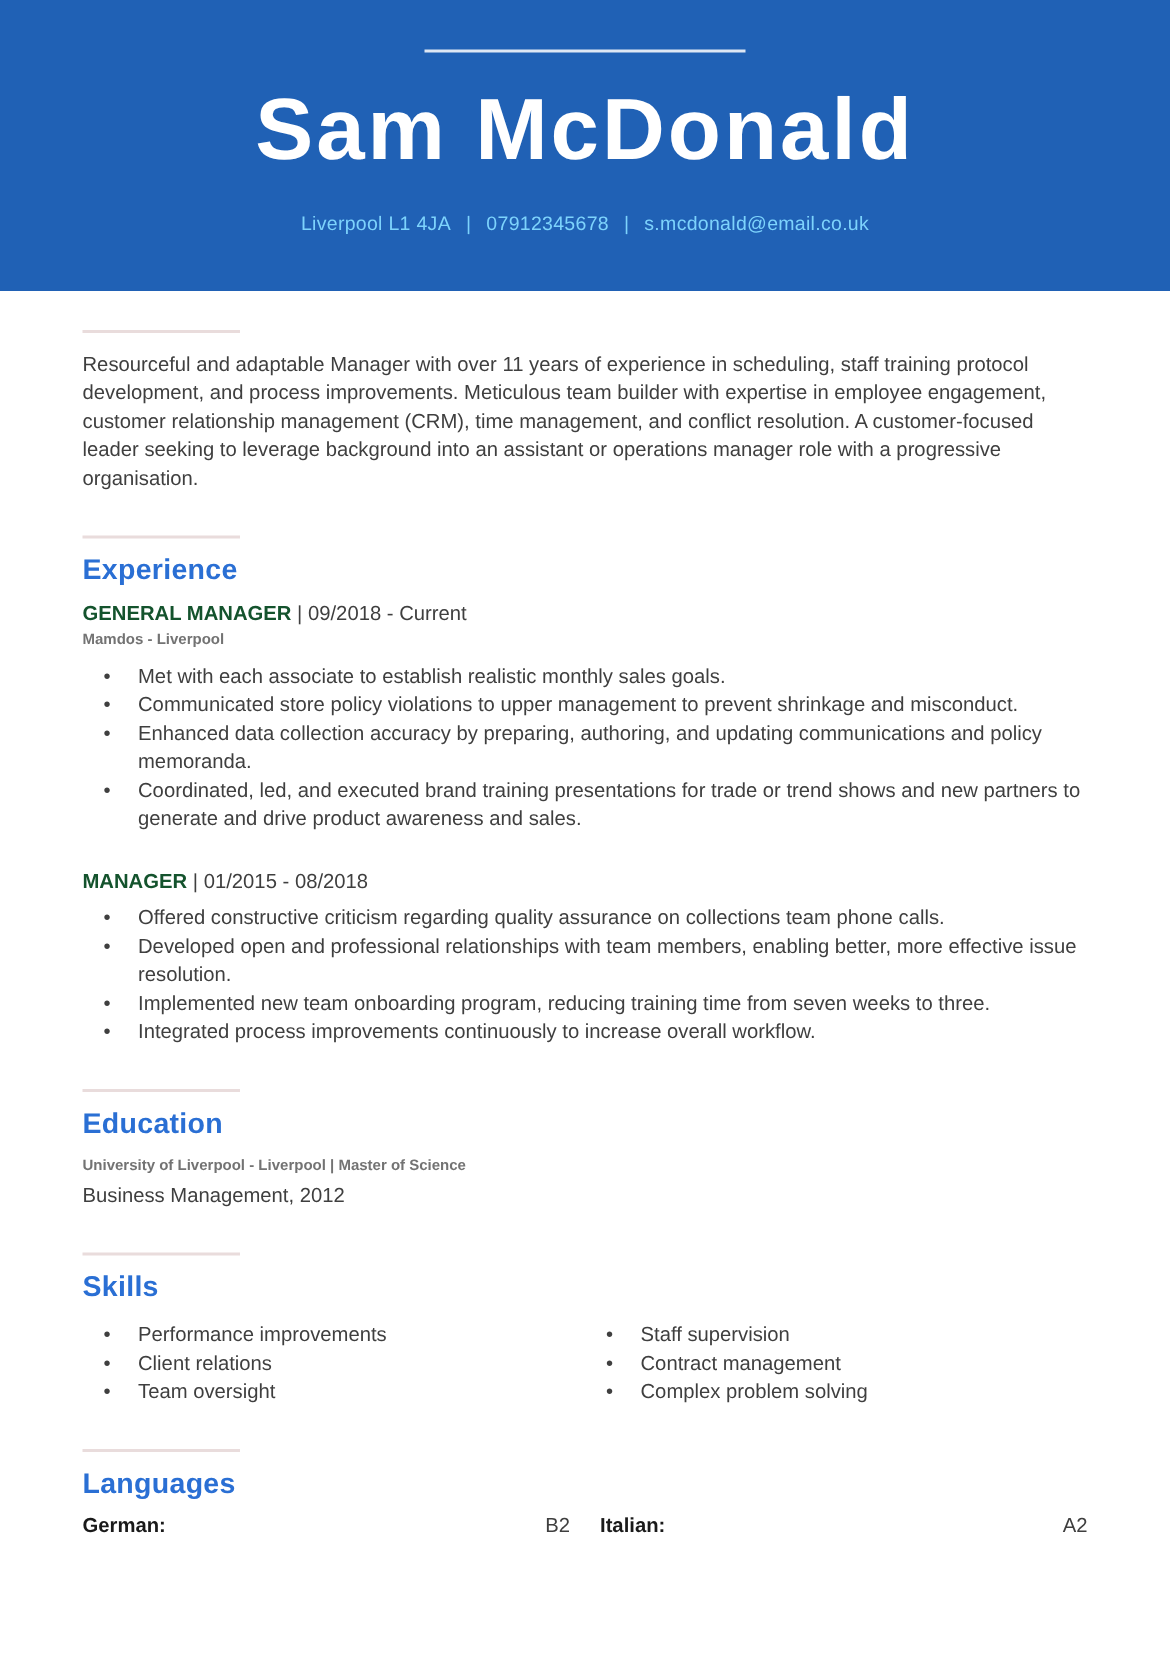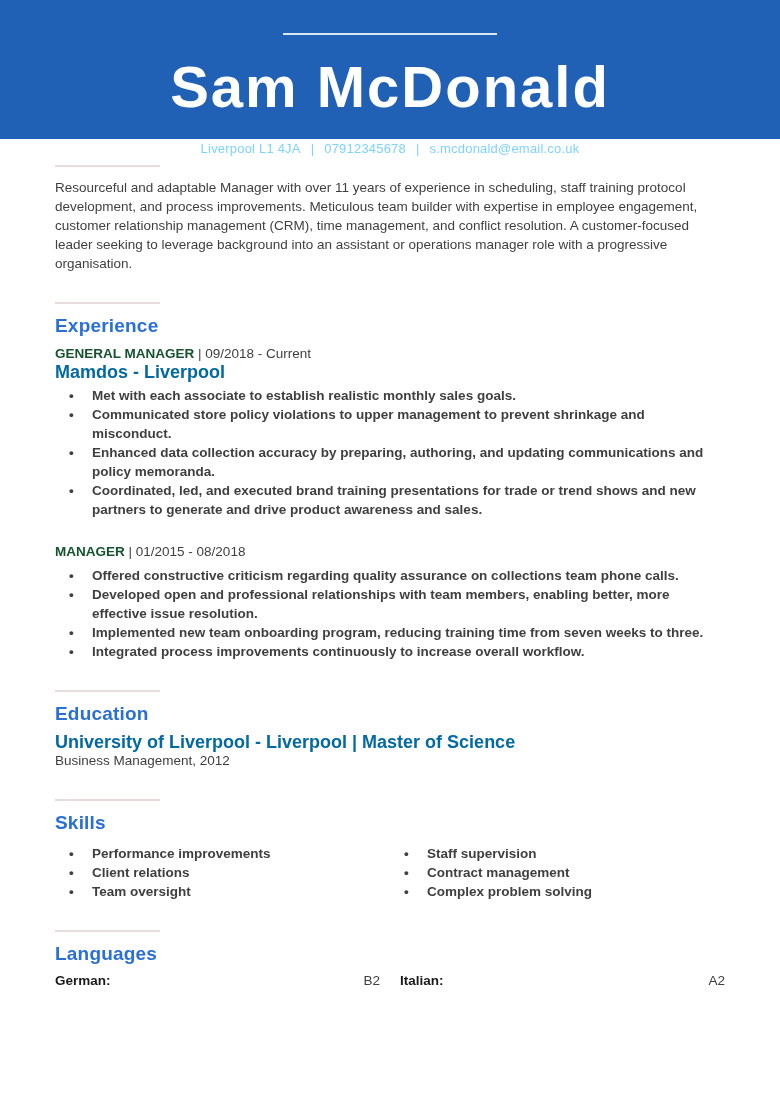--- a/index.html
+++ b/index.html
@@ -10,21 +10,21 @@
     height: 1104px;
     margin: 0 auto;
     color: #3f3f3f;
     overflow: hidden;
   }
   .page { width: 780px; height: 1104px; background: #ffffff; }
 
   
   .banner {
     background: #2061b5;
-    height: 139px;
+    height: 194px;
     width: 100%;
     text-align: center;
     position: relative;
   }
   .banner-line {
     position: absolute;
     top: 33px;
     left: 50%;
     transform: translateX(-50%);
     width: 214px;
@@ -73,29 +73,28 @@
   .sect-gap { height: 29px; }
 
   
   .job-header {
     font-size: 13.5px;
     line-height: 18px;
     color: #3f3f3f;
   }
   .job-title { font-weight: bold; color: #14532d; }
   .job-company {
-    font-size: 18px;
+    font-size: 10px;
     line-height: 18px;
     font-weight: bold;
-    color: #0369a1;
+    color: #737373;
   }
   ul.bullets {
     list-style: none;
     margin-top: 5px;
-    font-weight: bold;
   }
   ul.bullets li {
     position: relative;
     padding-left: 37px;
     font-size: 13.5px;
     line-height: 19px;
     color: #3f3f3f;
   }
   ul.bullets li::before {
     content: "\2022";

